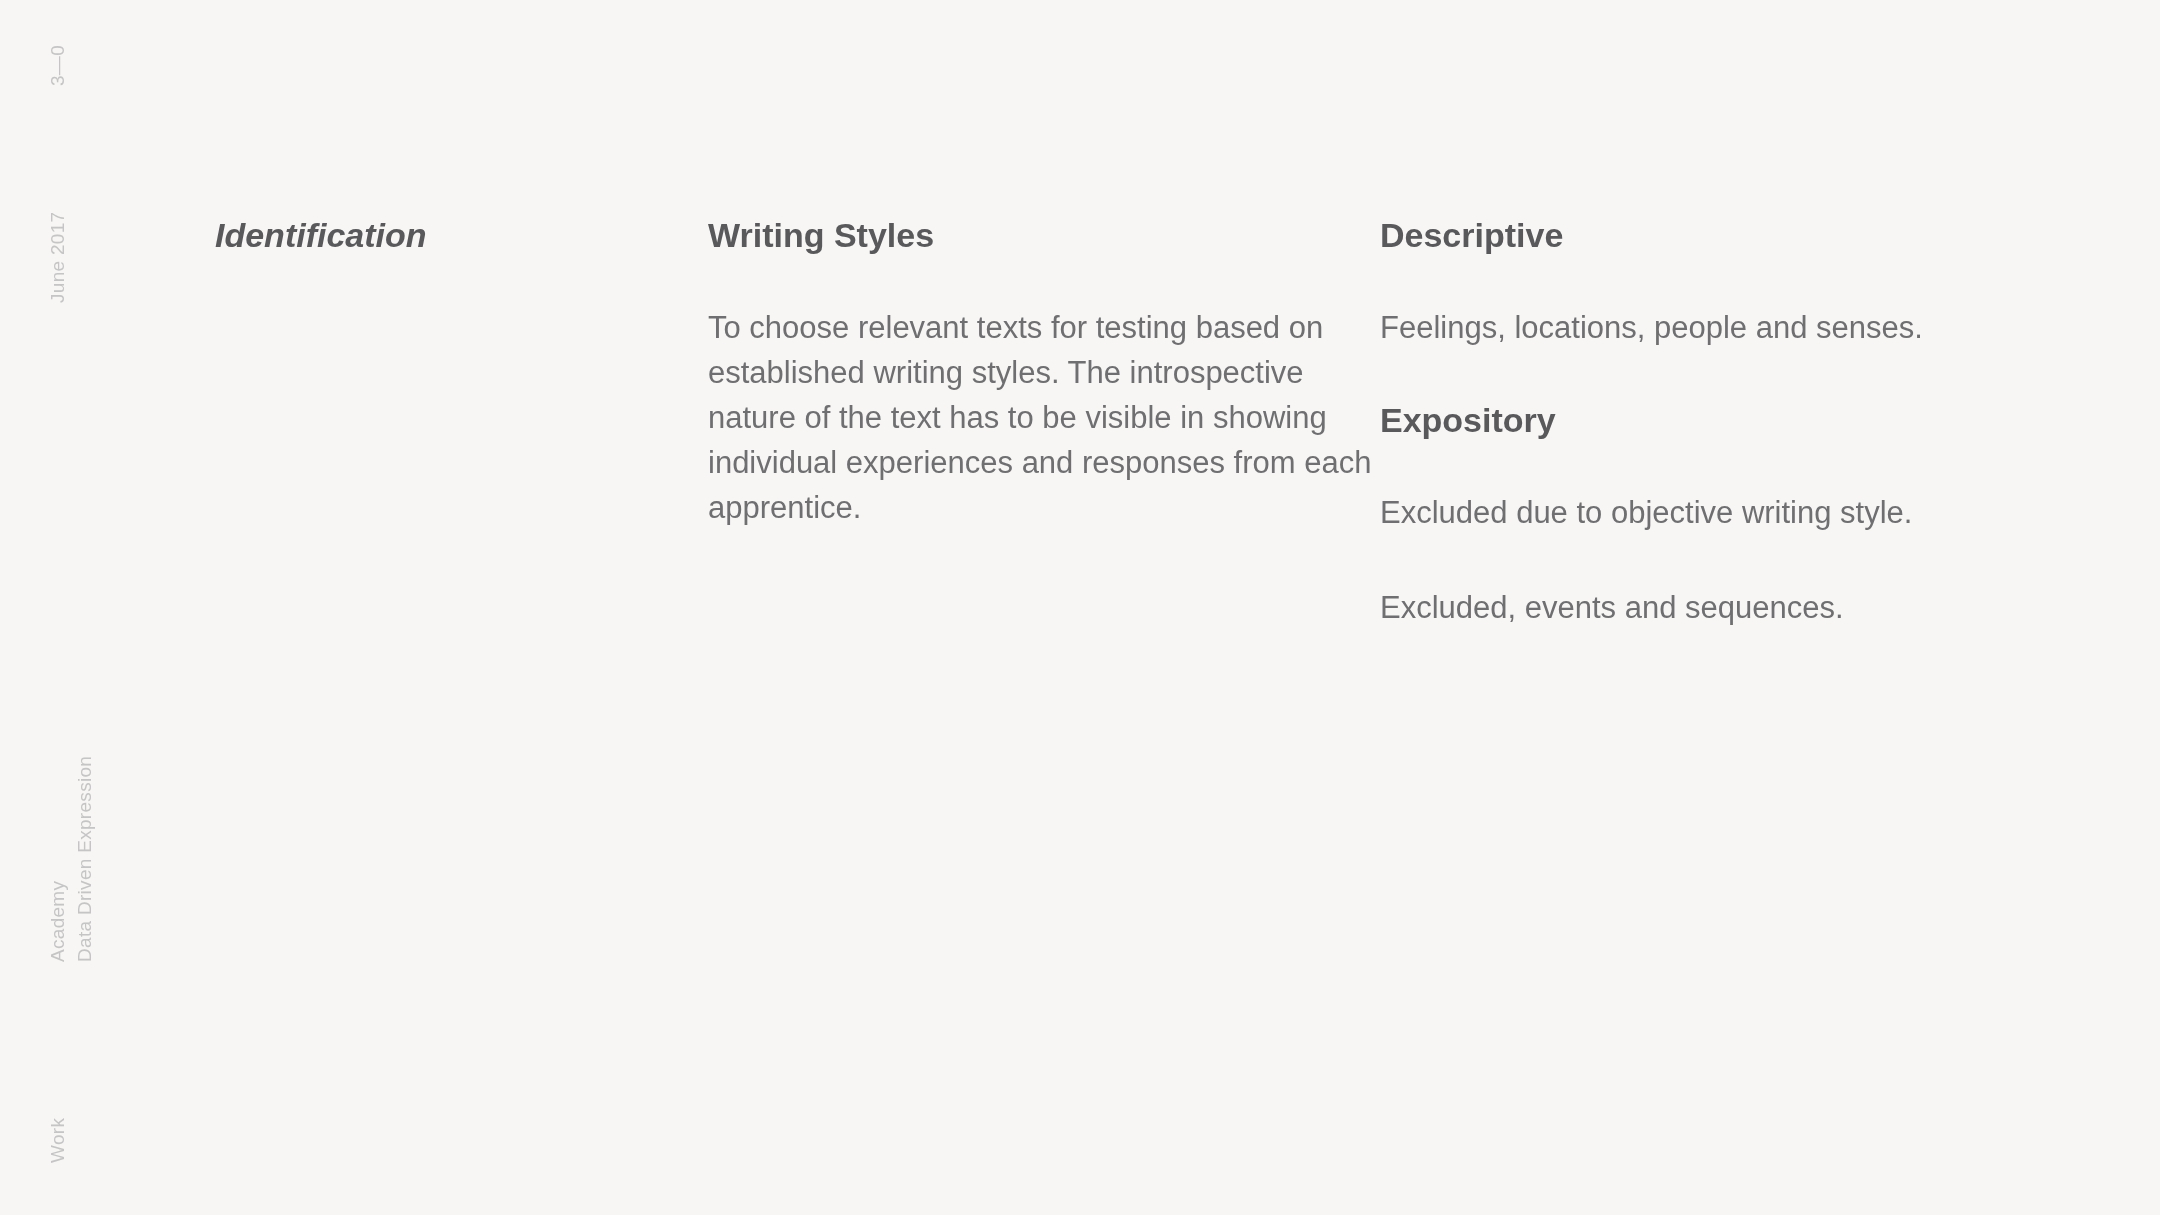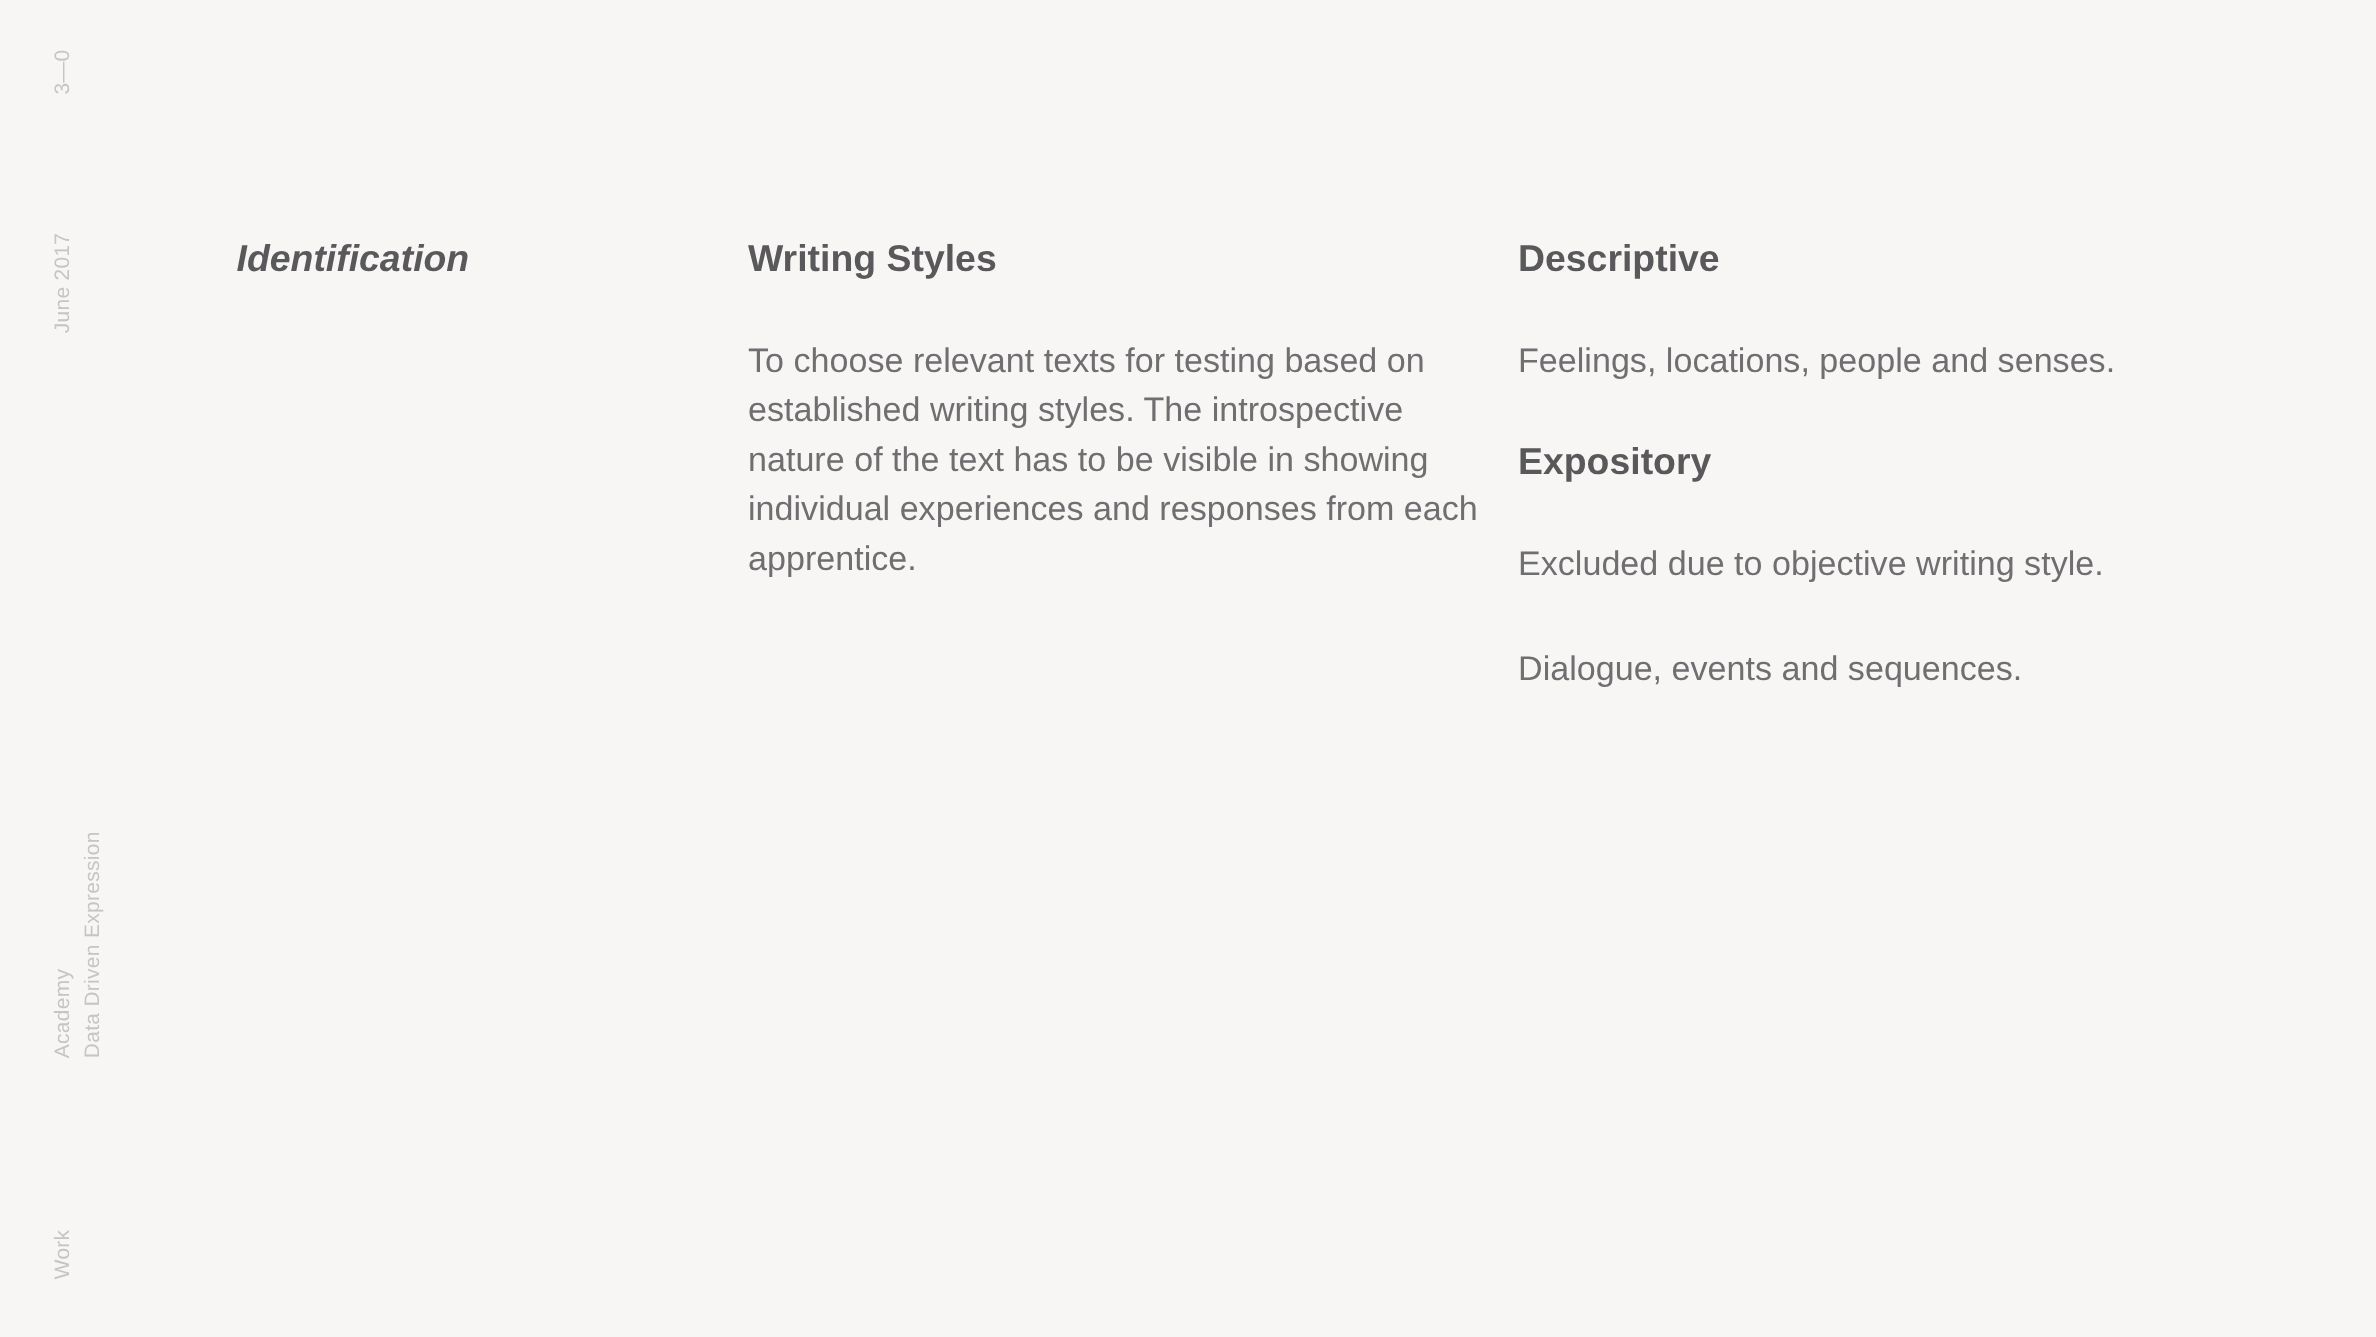--- a/index.html
+++ b/index.html
@@ -33,21 +33,21 @@
   .rail-issue   { top: 86px;  }
   .rail-date    { top: 303px; }
   .rail-project { top: 962px; }
   .rail-section { top: 1163px; }
   
   .col {
     position: absolute;
     top: 215px;
   }
   .col-1 { left: 215px;  width: 430px; font-style: italic; }
-  .col-2 { left: 680px;  width: 672px; }
+  .col-2 { left: 708px;  width: 672px; }
   .col-3 { left: 1380px; width: 690px; }
   .heading {
     font-size: 34px;
     font-weight: bold;
     line-height: 40px;
     color: var(--heading);
     margin-bottom: 50px;
   }
   .body-text {
     font-size: 31px;
@@ -84,17 +84,17 @@
   <section class="col col-3">
     <div>
       <h3 class="heading">Descriptive</h3>
       <p class="body-text">Feelings, locations, people and senses.</p>
     </div>
     <div>
       <h3 class="heading">Expository</h3>
       <p class="body-text">Excluded due to objective writing style.</p>
     </div>
     <div>
-      <p class="body-text">Dialogue, events and sequences.</p>
+      <p class="body-text">Excluded, events and sequences.</p>
     </div>
   </section>
 
 </div>
 
 </body></html>

